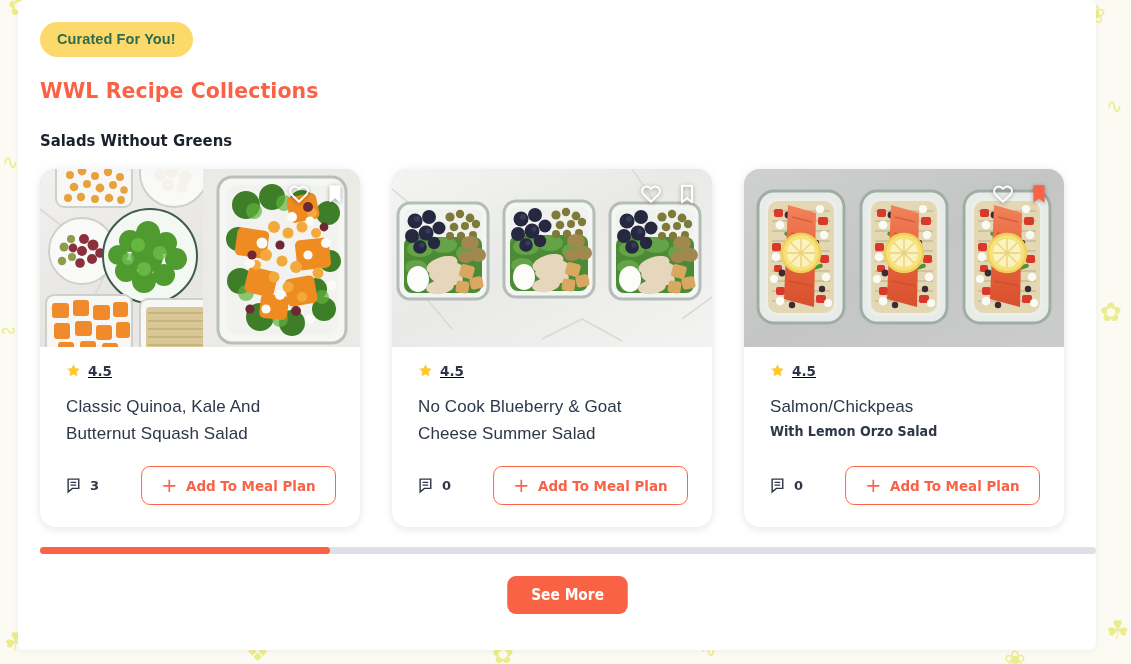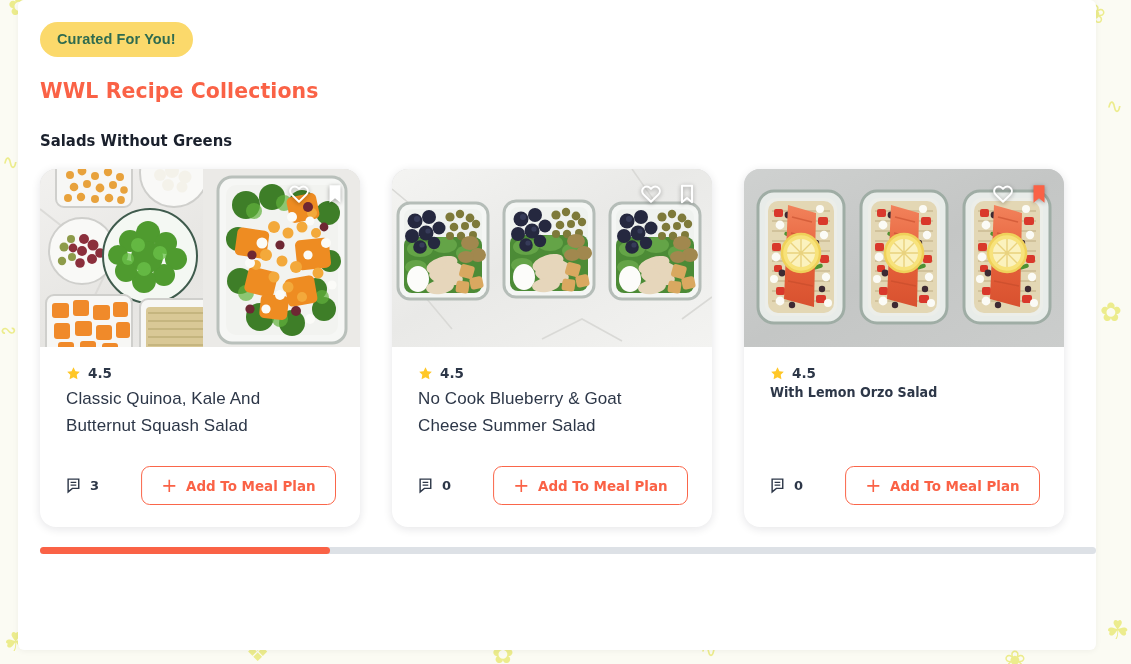--- a/index.html
+++ b/index.html
@@ -150,34 +150,35 @@
   
   .card-body {
     flex: 1;
     padding: 16px 24px 0 26px;
     display: flex;
     flex-direction: column;
   }
 
   .rating {
     display: flex;
-    align-items: flex-end;
+    align-items: flex-start;
     gap: 7px;
     height: 18px;
+    text-decoration: underline;
   }
   .star { width: 15px; height: 15px; display: block; color: #FFC727; }
   .rating-val {
     font-size: 13.5px;
     font-weight: 700;
     color: #2D3748;
     font-family: "DejaVu Sans", sans-serif;
   }
 
   .recipe-name {
-    margin-top: 4px;
+    margin-top: 12px;
     font-size: 17px;
     line-height: 27px;
     color: #2D3748;
     font-weight: 400;
     letter-spacing: .1px;
     max-width: 250px;
   }
   .recipe-sub {
     margin-top: 1px;
     font-size: 13.5px;
@@ -714,20 +715,21 @@
           </div>
           <div class="card-body">
             <div class="rating">
               <span class="star">
                 <svg viewBox="0 0 24 24" fill="currentColor">
                     <path d="M12 1.8l3.1 6.4 7 1-5 4.9 1.2 7-6.3-3.3-6.3 3.3 1.2-7-5-4.9 7-1Z"></path>
                   </svg>
               </span>
               <span class="rating-val">4.5</span>
             </div>
+            <div class="recipe-name">Salmon/Chickpeas</div>
             <div class="recipe-sub">With Lemon Orzo Salad</div>
             <div class="card-footer">
               <div class="comments">
                 <span class="comment-icon">
                   <svg viewBox="0 0 24 24" fill="none" stroke="currentColor" stroke-width="2">
                     <path d="M3 3h15v13H9l-6 5Z" fill="none"></path>
                     <path d="M6.5 7.5h8M6.5 11.5h8" stroke-width="1.8"></path>
                   </svg>
                 </span>
                 <span class="comment-count">0</span>
@@ -742,15 +744,18 @@
 
       </div>
     </div>
 
     
     <div class="scroll-track">
       <div class="scroll-thumb" style="width: 27.5%;"></div>
     </div>
 
     
+    <div class="see-more-wrap">
+      <button class="see-more">See More</button>
+    </div>
 
   </div>
 </div>
 
 </body></html>

